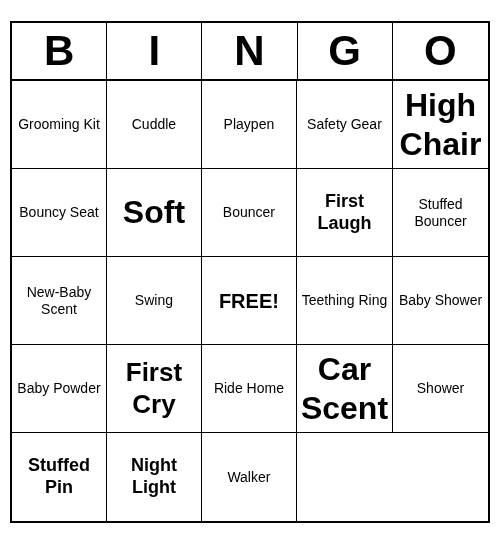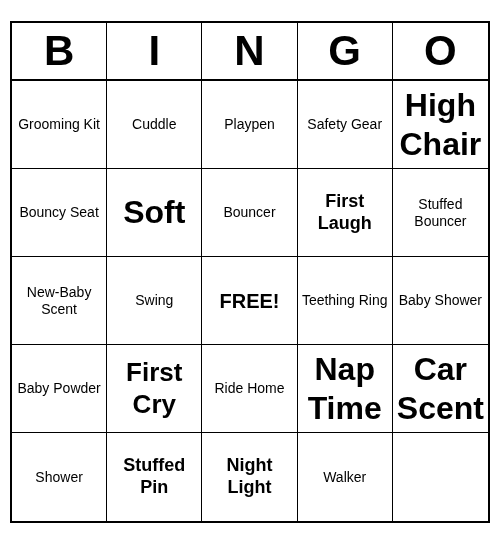--- a/index.html
+++ b/index.html
@@ -112,20 +112,19 @@
       <div class="bingo-cell medium-text">First Laugh</div>
       <div class="bingo-cell">Stuffed Bouncer</div>
       <div class="bingo-cell">New-Baby Scent</div>
       <div class="bingo-cell">Swing</div>
       <div class="bingo-cell free-cell">FREE!</div>
       <div class="bingo-cell">Teething Ring</div>
       <div class="bingo-cell">Baby Shower</div>
       <div class="bingo-cell">Baby Powder</div>
       <div class="bingo-cell large-text">First Cry</div>
       <div class="bingo-cell">Ride Home</div>
-      <div class="bingo-cell xlarge-text">Nap Time</div>
       <div class="bingo-cell xlarge-text">Car Scent</div>
       <div class="bingo-cell">Shower</div>
       <div class="bingo-cell medium-text">Stuffed Pin</div>
       <div class="bingo-cell medium-text">Night Light</div>
       <div class="bingo-cell">Walker</div>
     </div>
 </div>
 
 </body></html>

